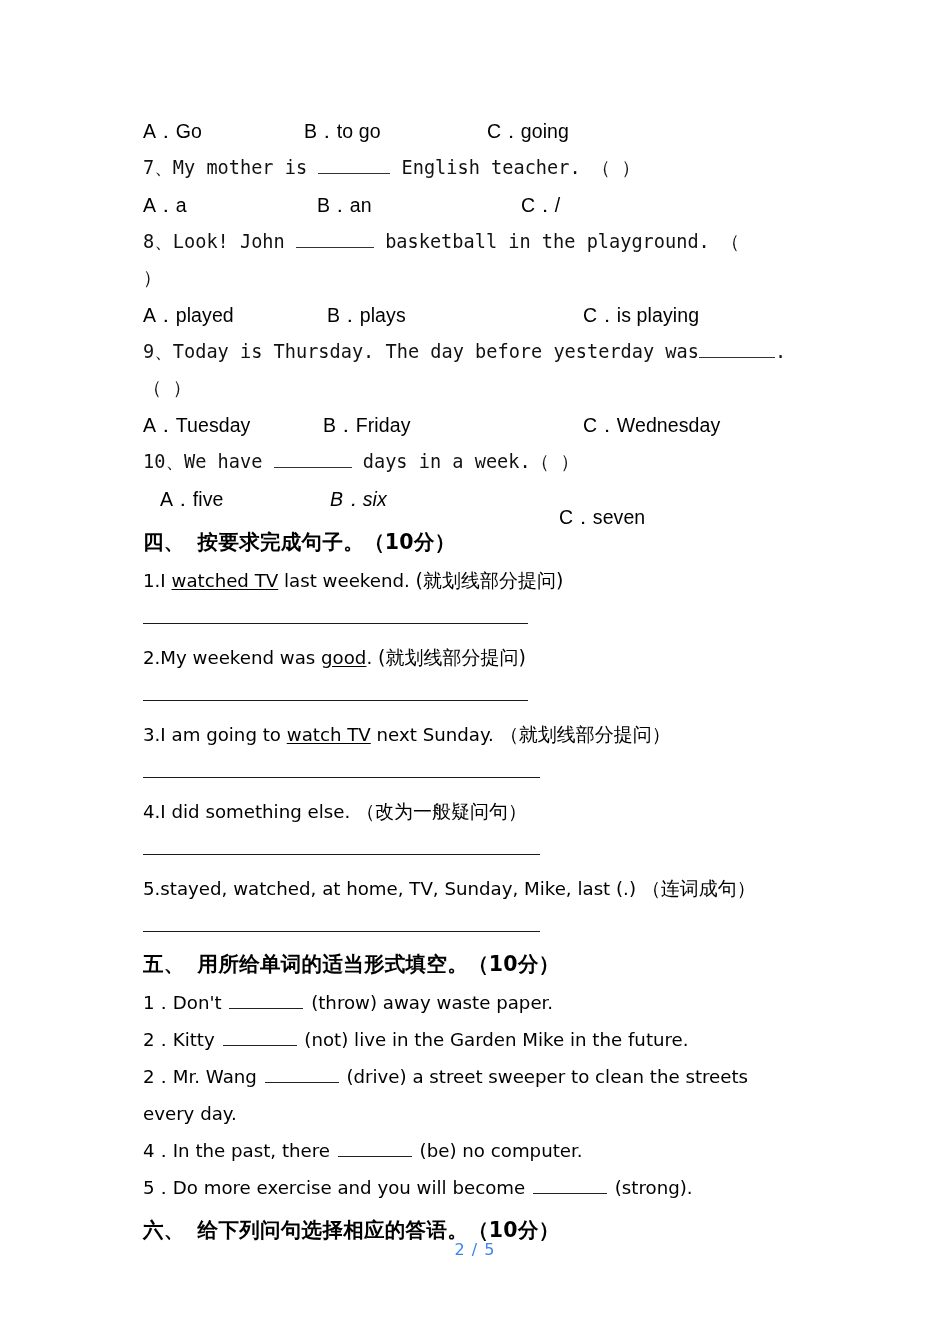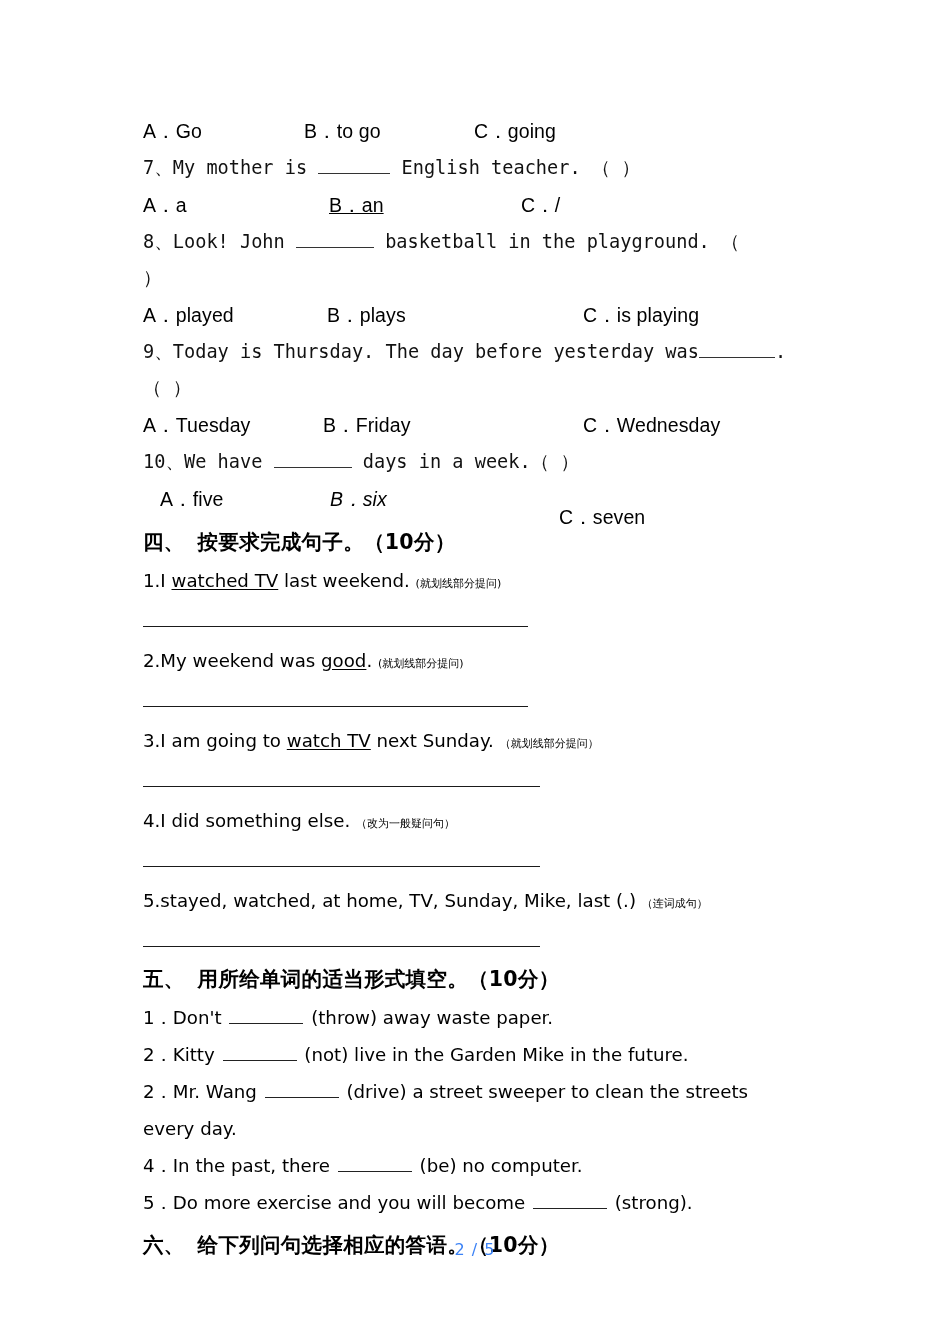--- a/index.html
+++ b/index.html
@@ -81,21 +81,21 @@
   
   .q-line {
     font-family: "DejaVu Sans", sans-serif;
     font-size: 18.2px;
     line-height: 37px;
     margin: 0;
     white-space: nowrap;
   }
   .q-line .u { text-decoration: underline; text-underline-offset: 2px; }
   .q-line .cn {
-    font-size: 11px;
+    font-size: 19px;
   }
   .q-line .inline-blank {
     display: inline-block;
     border-bottom: 1.3px solid #222;
     width: 74px;
     height: 0.92em;
     margin: 0 2px;
     vertical-align: baseline;
   }
 
@@ -126,28 +126,28 @@
 </style>
 </head>
 <body>
 
 <div class="page">
   <div class="content">
 
     <div class="opt-row">
       <span class="opt" style="left:0px;">A．Go</span>
       <span class="opt" style="left:161px;">B．to go</span>
-      <span class="opt" style="left:331px;">C．going</span>
+      <span class="opt" style="left:344px;">C．going</span>
     </div>
 
     <div class="q-stem"><span>7、</span><span>My mother is </span><span class="blank blank-w1"></span><span> English teacher.  （          ）</span></div>
 
     <div class="opt-row">
       <span class="opt" style="left:0px;">A．a</span>
-      <span class="opt" style="left:186px;text-decoration:underline;">B．an</span>
+      <span class="opt" style="left:174px;">B．an</span>
       <span class="opt" style="left:378px;">C．/</span>
     </div>
 
     <div class="q-stem"><span>8、</span><span>Look! John </span><span class="blank blank-w2"></span><span> basketball in the playground.  （</span></div>
     <div class="q-stem"><span>）</span></div>
 
     <div class="opt-row">
       <span class="opt" style="left:0px;">A．played</span>
       <span class="opt" style="left:184px;">B．plays</span>
       <span class="opt" style="left:440px;">C．is playing</span>

